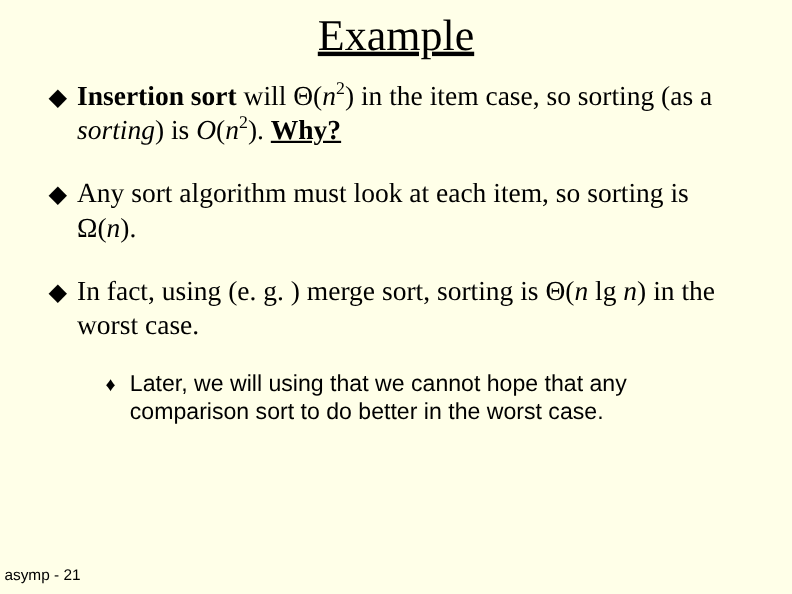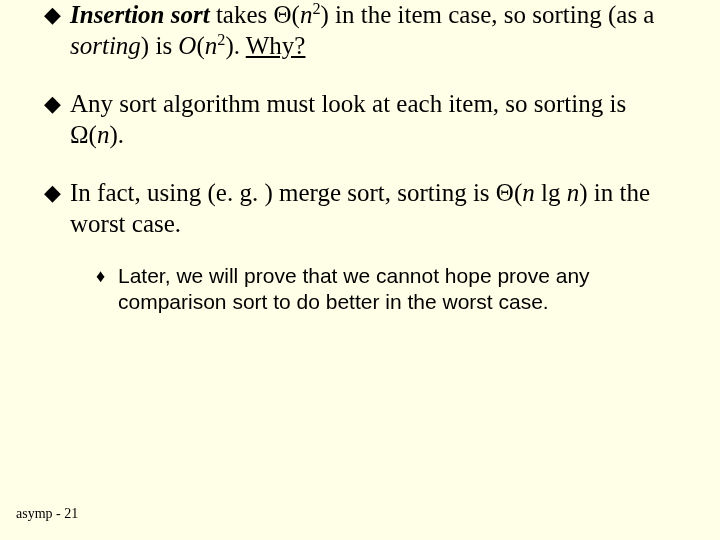--- a/index.html
+++ b/index.html
@@ -59,62 +59,63 @@
     flex: 0 0 auto;
     width: 22px;
     font-size: 18px;
     padding-top: 2px;
   }
   .subbullet .text {
     flex: 1 1 auto;
   }
   .footer {
     position: absolute;
-    left: 16px;
+    left: 4px;
     bottom: 18px;
-    font-family: Liberation Serif, serif;
+    font-family: Liberation Sans, sans-serif;
     font-size: 14px;
     color: #000;
   }
-  .bi { font-style: italic; font-weight: bold; }
+  .bi { font-weight: bold; }
   .i  { font-style: italic; }
-  .bu { font-weight: normal; text-decoration: underline; }
+  .bu { font-weight: bold; text-decoration: underline; }
   sup { font-size: 0.65em; vertical-align: super; line-height: 0; }
 </style>
 </head>
 <body>
 
 <div class="slide">
 
+  <div class="title">Example</div>
 
   <div class="content">
 
     <div class="bullet">
       <div class="marker">◆</div>
       <div class="text">
-        <span class="bi">Insertion sort</span><span> takes Θ(</span><span class="i">n</span><sup>2</sup><span>) in the item case, so sorting (as a </span><span class="i">sorting</span><span>) is </span><span class="i">O</span><span>(</span><span class="i">n</span><sup>2</sup><span>).  </span><span class="bu">Why?</span>
+        <span class="bi">Insertion sort</span><span> will Θ(</span><span class="i">n</span><sup>2</sup><span>) in the item case, so sorting (as a </span><span class="i">sorting</span><span>) is </span><span class="i">O</span><span>(</span><span class="i">n</span><sup>2</sup><span>).  </span><span class="bu">Why?</span>
       </div>
     </div>
 
     <div class="bullet">
       <div class="marker">◆</div>
       <div class="text">
         <span>Any sort algorithm must look at each item, so sorting is Ω(</span><span class="i">n</span><span>).</span>
       </div>
     </div>
 
     <div class="bullet">
       <div class="marker">◆</div>
       <div class="text">
         <span>In fact, using (e. g. ) merge sort, sorting is Θ(</span><span class="i">n</span><span> lg </span><span class="i">n</span><span>) in the worst case.</span>
       </div>
     </div>
 
     <div class="subbullet">
       <div class="marker">♦</div>
-      <div class="text">Later, we will prove that we cannot hope prove any comparison sort to do better in the worst case.</div>
+      <div class="text">Later, we will using that we cannot hope that any comparison sort to do better in the worst case.</div>
     </div>
 
   </div>
 
   <div class="footer">asymp - 21</div>
 
 </div>
 
 </body></html>

